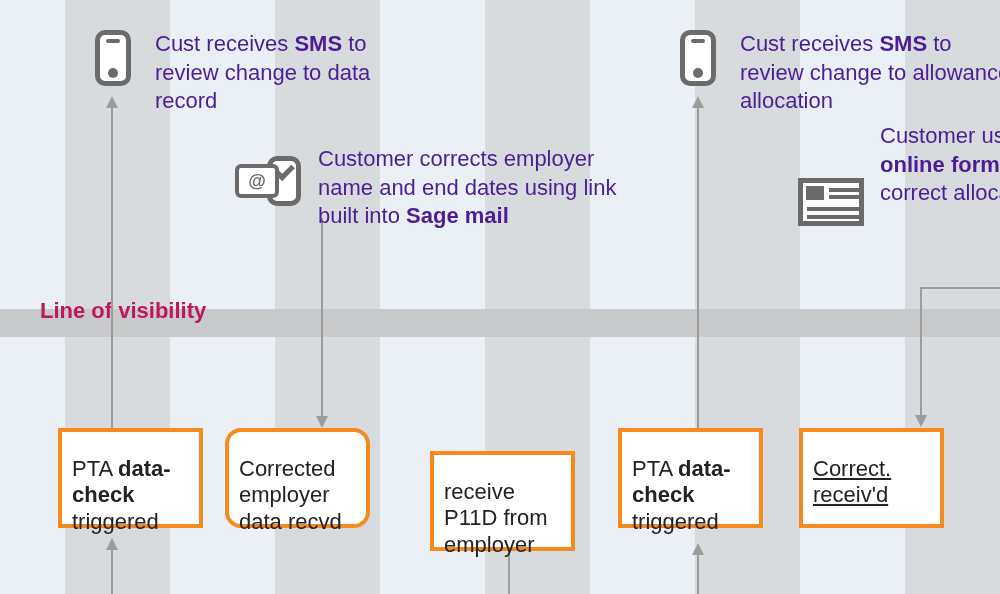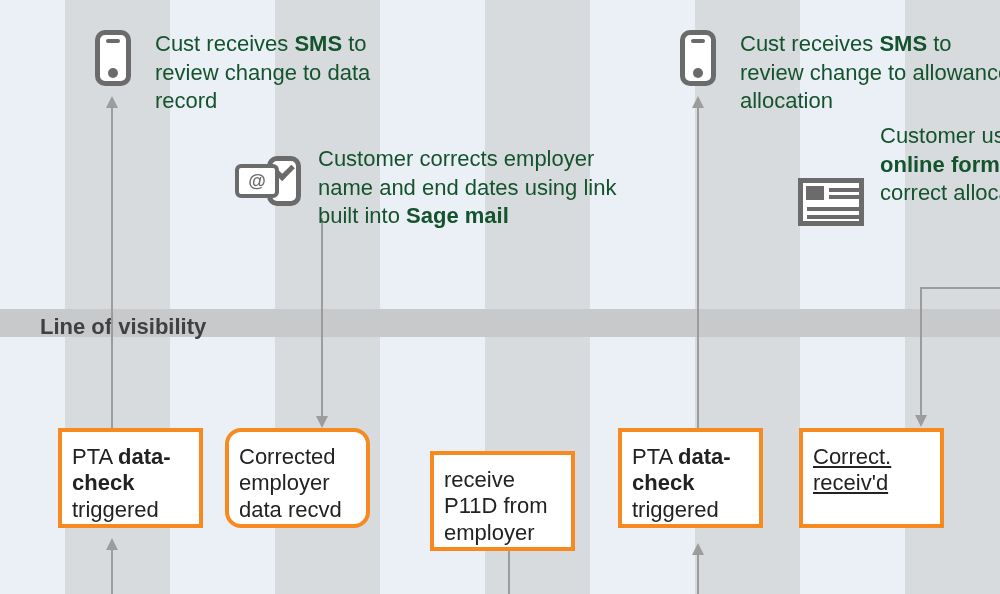--- a/index.html
+++ b/index.html
@@ -16,36 +16,36 @@
   .band.b3 { left: 485px; }
   .band.b4 { left: 695px; }
   .band.b5 { left: 905px; }
 
   
   .lov-bar {
     position: absolute; left: 0; right: 0; top: 309px; height: 28px;
     background: #c8c9ca;
   }
   .lov-label {
-    position: absolute; left: 40px; top: 314px;
-    font-size: 22px; font-weight: bold; color: #404040;
+    position: absolute; left: 40px; top: 298px;
+    font-size: 22px; font-weight: bold; color: #be185d;
   }
 
   
   .txt {
     position: absolute; font-size: 22px; line-height: 1.3;
-    color: #14532d;
+    color: #4c1d95;
   }
   .txt b { font-weight: bold; }
 
   
   .box {
     position: absolute; width: 145px; height: 100px;
     background: #fff; border: 4px solid #f68a1e;
-    padding: 12px 10px; font-size: 22px; line-height: 1.2; color: #222;
+    padding: 24px 10px; font-size: 22px; line-height: 1.2; color: #222;
   }
 
   
   .vline {
     position: absolute; width: 2px; background: #9c9c9c;
   }
   .vline::before {
     
     content: ""; position: absolute; left: -5px; top: -2px;
     border-left: 6px solid transparent; border-right: 6px solid transparent;

